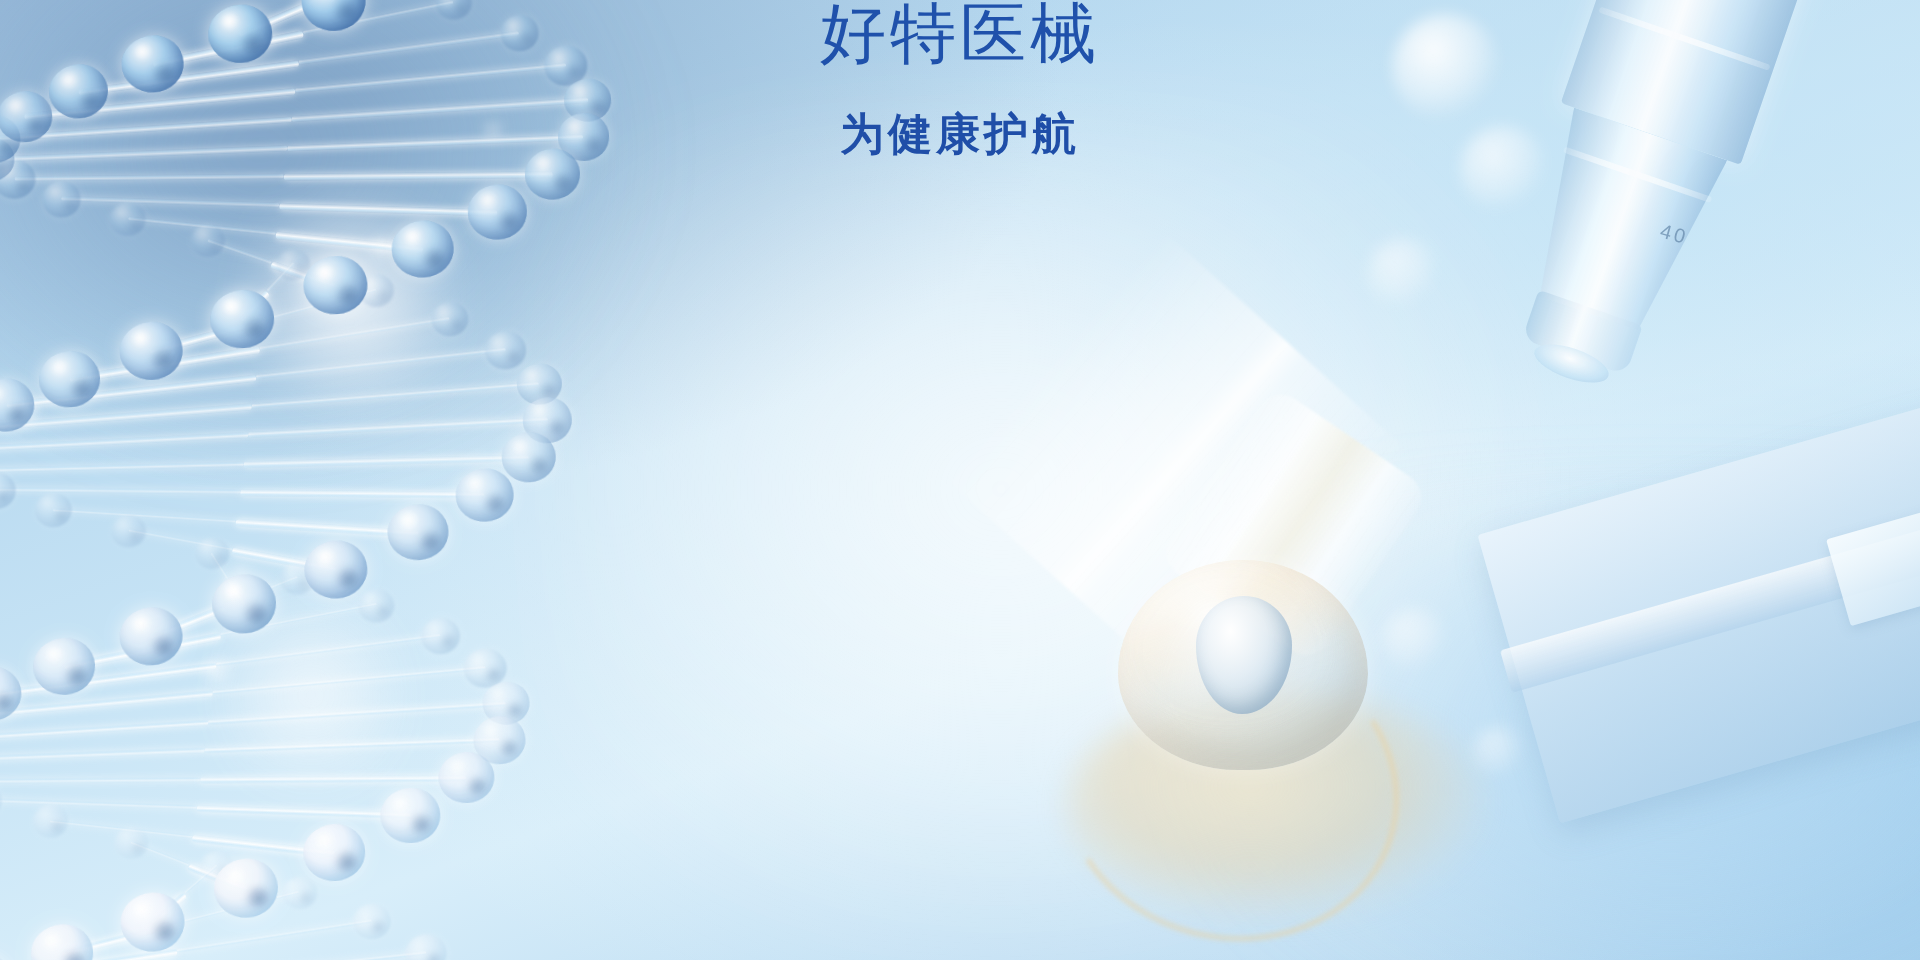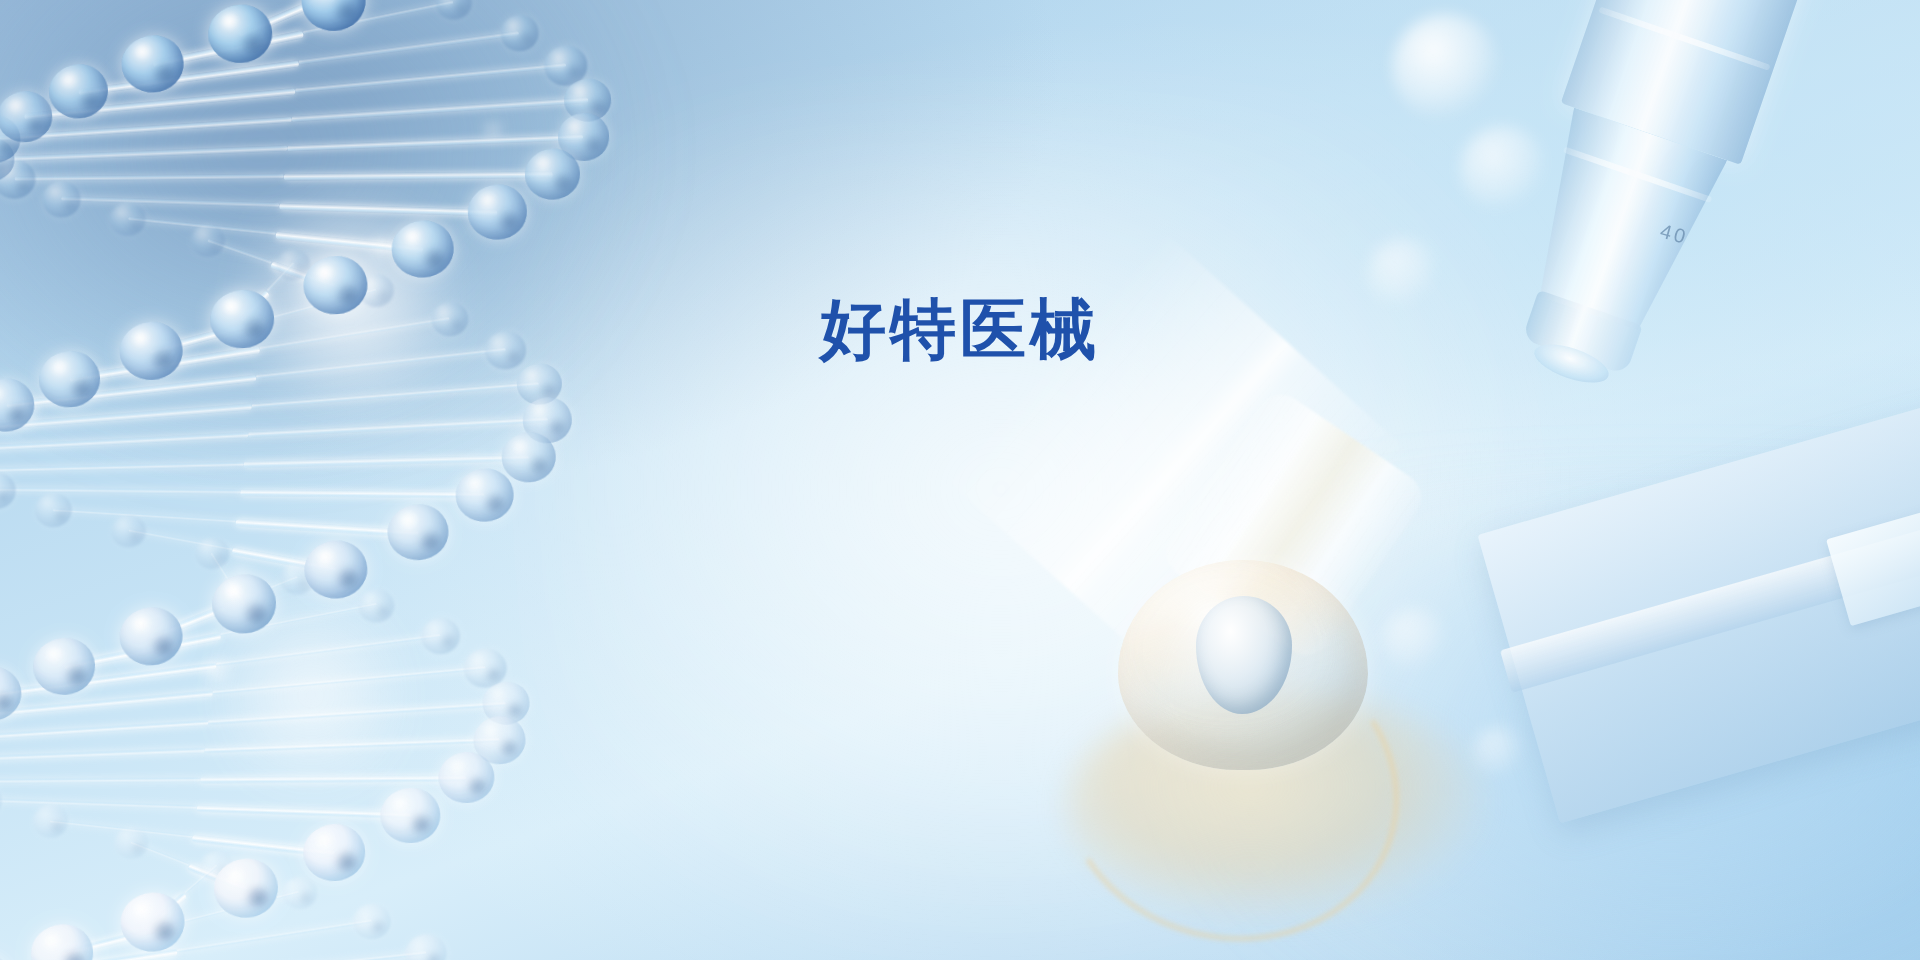--- a/index.html
+++ b/index.html
@@ -98,21 +98,21 @@
   .bench-edge{left:1496px; top:578px; width:520px; height:44px; transform:rotate(-16deg);
     background:linear-gradient(180deg, rgba(255,255,255,0.70), rgba(176,208,234,0.60));
     border-radius:4px; filter:blur(0.6px);}
   .bench-plate{left:1836px; top:520px; width:130px; height:90px; transform:rotate(-16deg);
     background:linear-gradient(160deg, rgba(248,253,255,0.92), rgba(206,230,246,0.72));
     border-radius:3px; box-shadow:0 4px 12px rgba(120,160,195,0.25);}
 
   
   .copy{position:absolute; left:0; top:0; width:1920px; height:960px;
         display:flex; flex-direction:column; align-items:center; justify-content:flex-start;}
-  .title{margin-top:296px; font-size:66px; font-weight:700; letter-spacing:4px; line-height:1;
+  .title{font-size:66px; font-weight:400; letter-spacing:4px; line-height:1;
          font-family:"Liberation Sans","DejaVu Sans",sans-serif;}
   .subtitle{margin-top:48px; font-size:42px; font-weight:400; letter-spacing:4px; line-height:1;}
   .tagline{margin-top:46px; font-size:44px; font-weight:700; letter-spacing:4px; line-height:1;}
 </style>
 </head>
 <body>
 
 <div class="banner">
 
   <div class="veil veil-tl"></div>
@@ -459,15 +459,16 @@
   <div class="glass flask-neck"></div>
   <div class="glass flask-bowl"></div>
   <div class="glass droplet"></div>
 
   <div class="bench bench-slab"></div>
   <div class="bench bench-edge"></div>
   <div class="bench bench-plate"></div>
 
   <div class="copy">
     <div class="title" style="color: rgb(31, 81, 171);">好特医械</div>
+    <div class="tagline" style="color: rgb(31, 78, 168);">为健康护航</div>
   </div>
 
 </div>
 
 </body></html>

